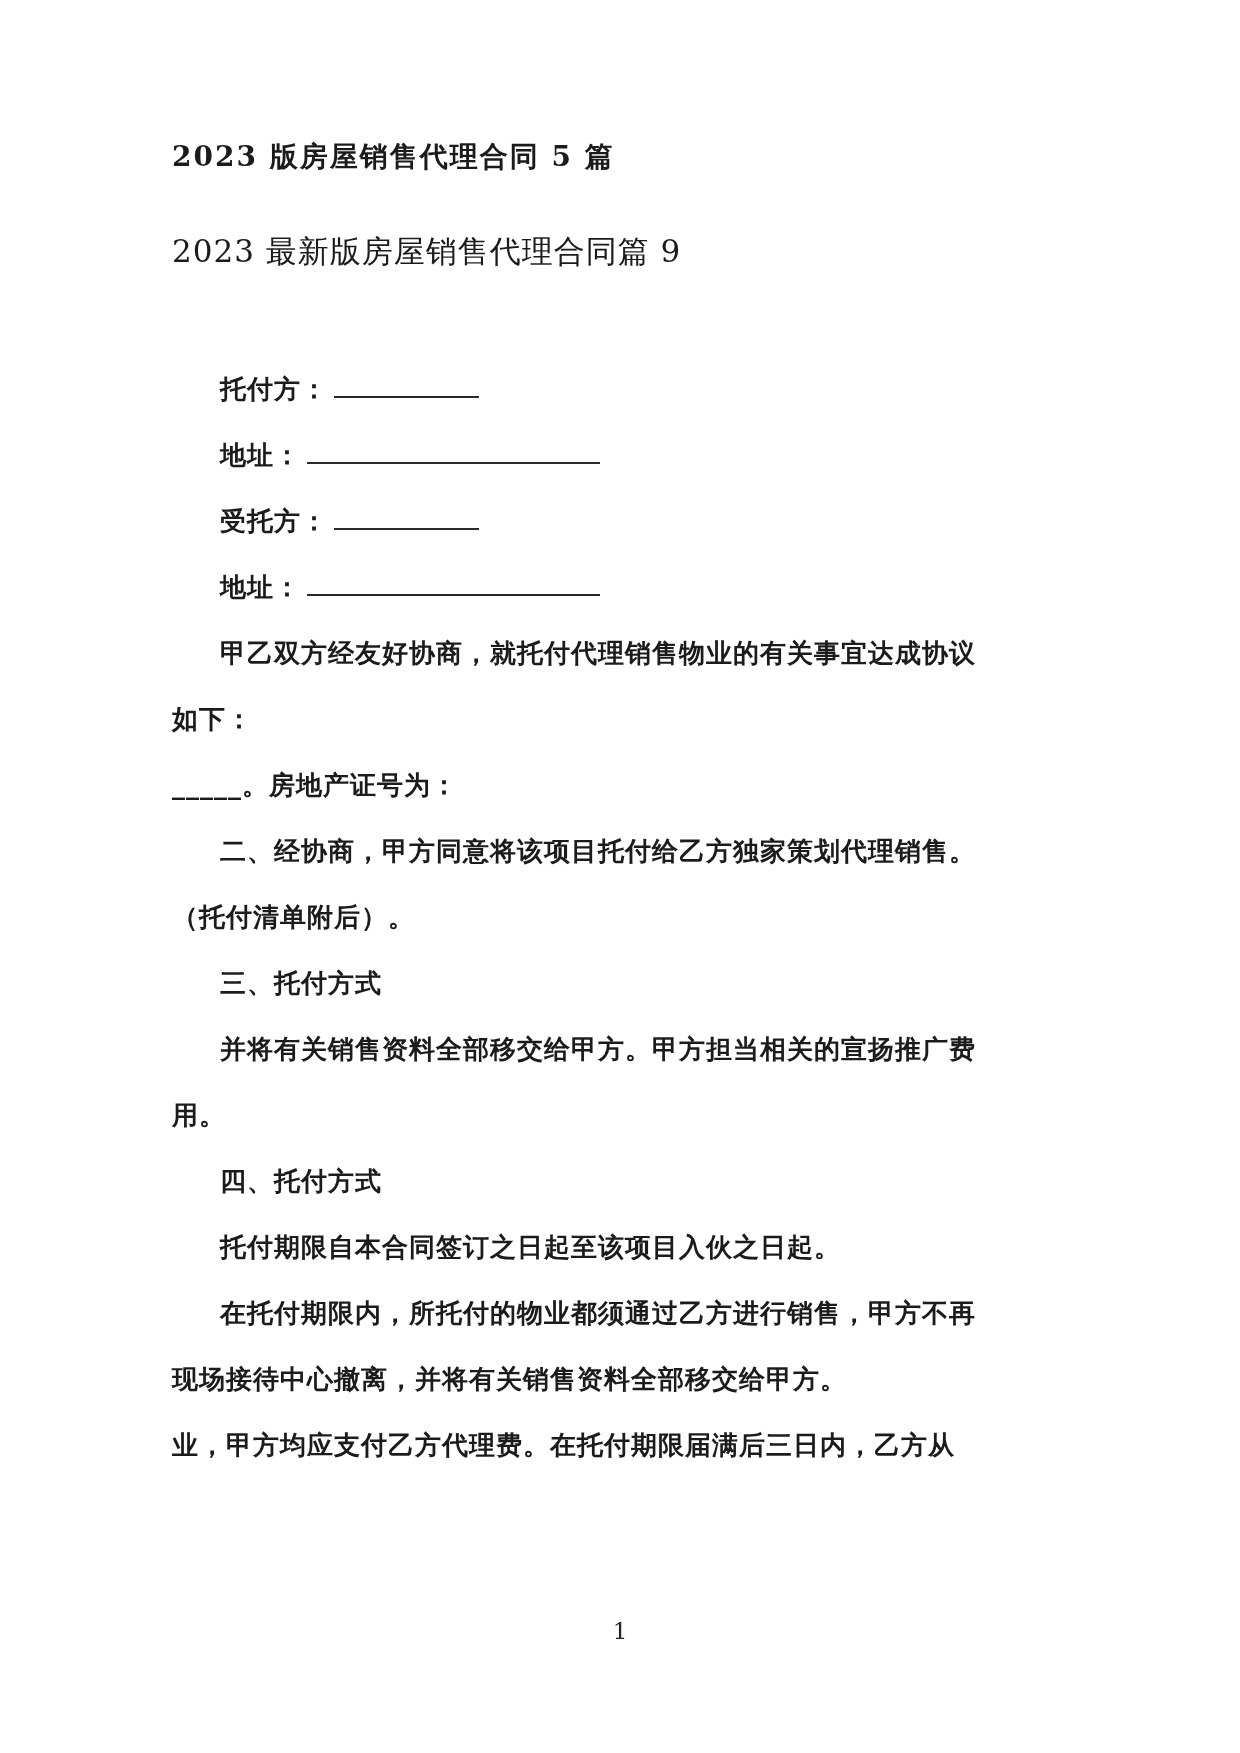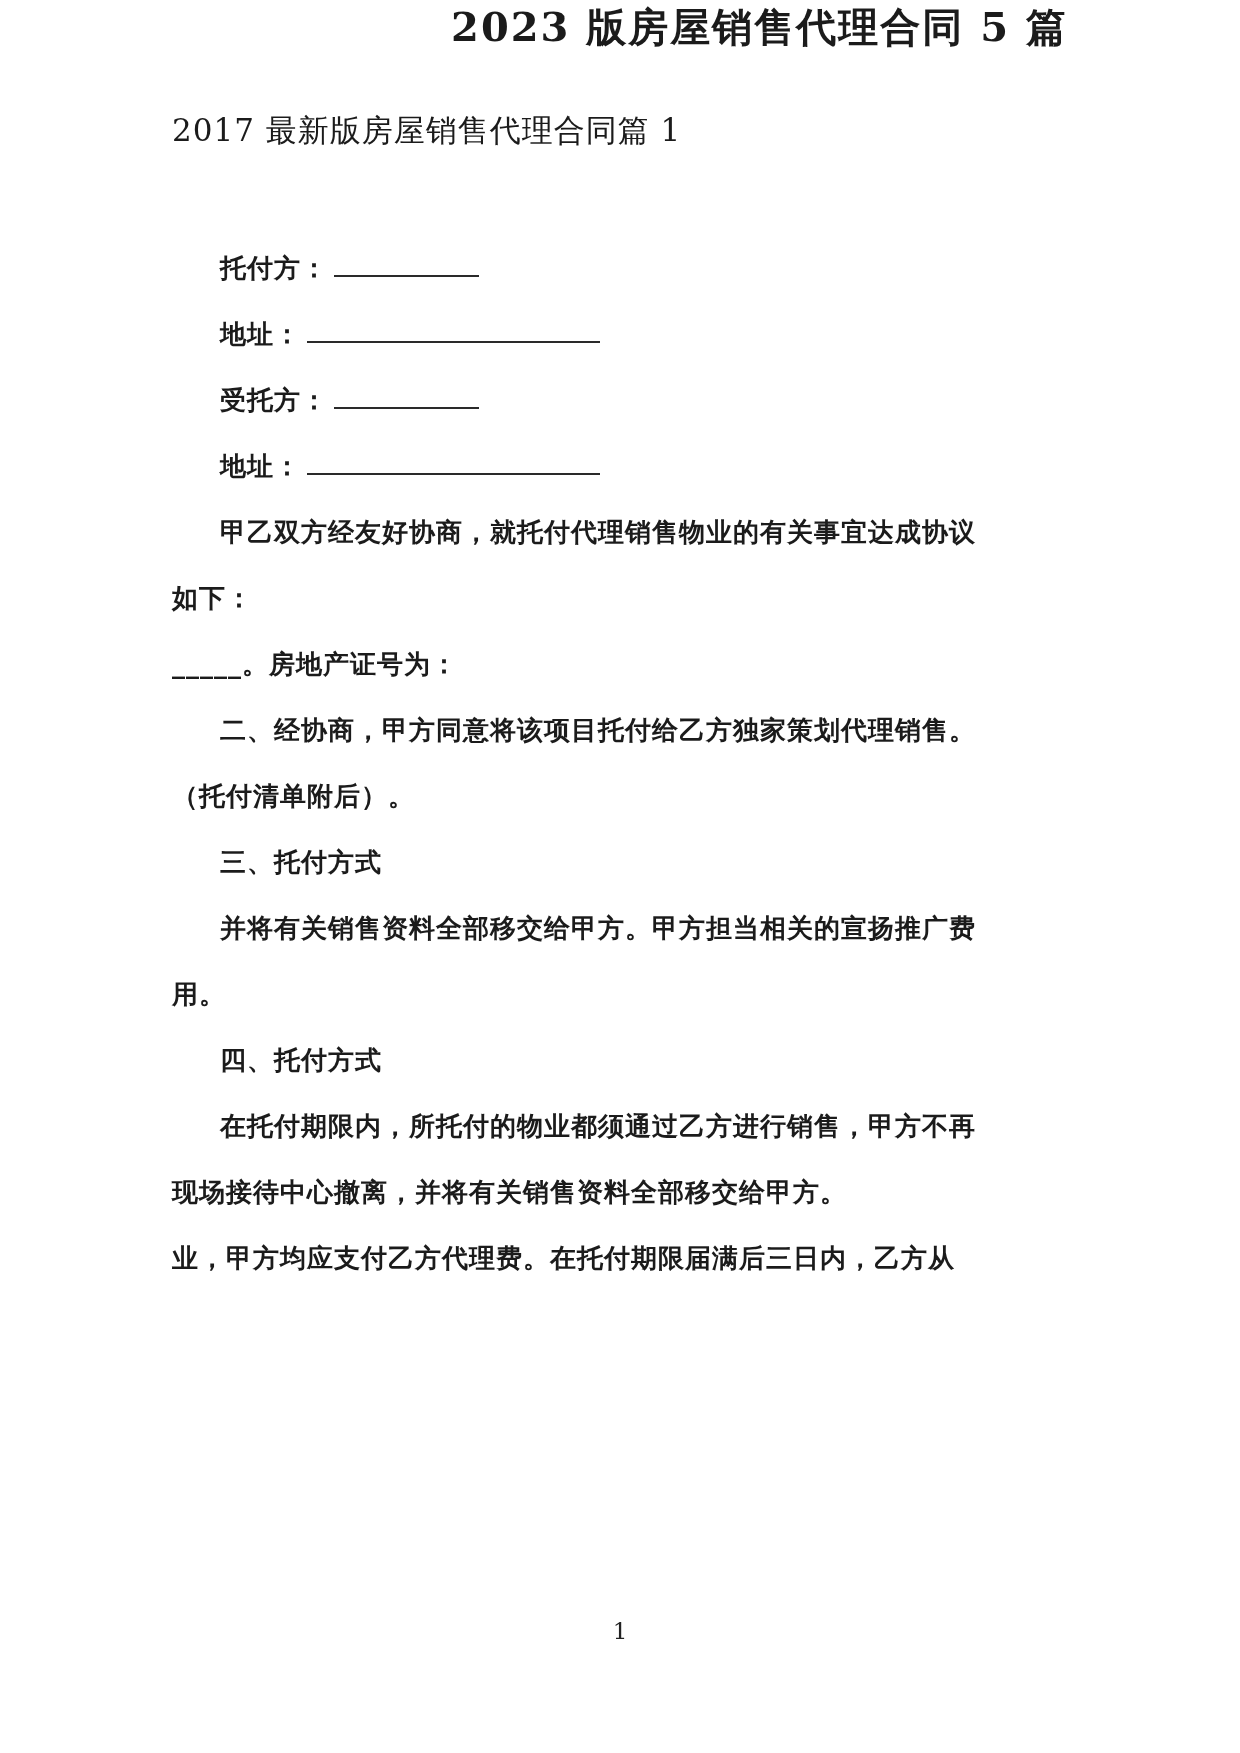--- a/index.html
+++ b/index.html
@@ -17,22 +17,23 @@
     overflow: hidden;
   }
   .content {
     position: absolute;
     left: 172px;
     top: 0;
     width: 896px;
   }
   .title {
     margin: 0;
-    text-align: right;
-    font-size: 40px;
+    padding-top: 138px;
+    text-align: left;
+    font-size: 28px;
     font-weight: bold;
     letter-spacing: 2px;
     white-space: nowrap;
   }
   .subtitle {
     margin-top: 55px;
     font-size: 31px;
     letter-spacing: 1px;
     white-space: nowrap;
   }
@@ -66,21 +67,21 @@
     font-size: 23px;
     color: #222222;
   }
 </style>
 </head>
 <body>
 
 <div class="page">
   <div class="content">
     <h1 class="title">2023 版房屋销售代理合同 5 篇</h1>
-    <div class="subtitle">2017 最新版房屋销售代理合同篇 1</div>
+    <div class="subtitle">2023 最新版房屋销售代理合同篇 9</div>
     <div class="doc-body" id="doc-body">
         <div class="line indent">
     <span>托付方：</span><span class="blank short"></span>
   </div>
         <div class="line indent">
     <span>地址：</span><span class="blank long"></span>
   </div>
         <div class="line indent">
     <span>受托方：</span><span class="blank short"></span>
   </div>
@@ -108,20 +109,23 @@
         <div class="line indent">
     <span>并将有关销售资料全部移交给甲方。甲方担当相关的宣扬推广费</span>
   </div>
         <div class="line">
     <span>用。</span>
   </div>
         <div class="line indent">
     <span>四、托付方式</span>
   </div>
         <div class="line indent">
+    <span>托付期限自本合同签订之日起至该项目入伙之日起。</span>
+  </div>
+        <div class="line indent">
     <span>在托付期限内，所托付的物业都须通过乙方进行销售，甲方不再</span>
   </div>
         <div class="line">
     <span>现场接待中心撤离，并将有关销售资料全部移交给甲方。</span>
   </div>
         <div class="line">
     <span>业，甲方均应支付乙方代理费。在托付期限届满后三日内，乙方从</span>
   </div>
       </div>
   </div>

